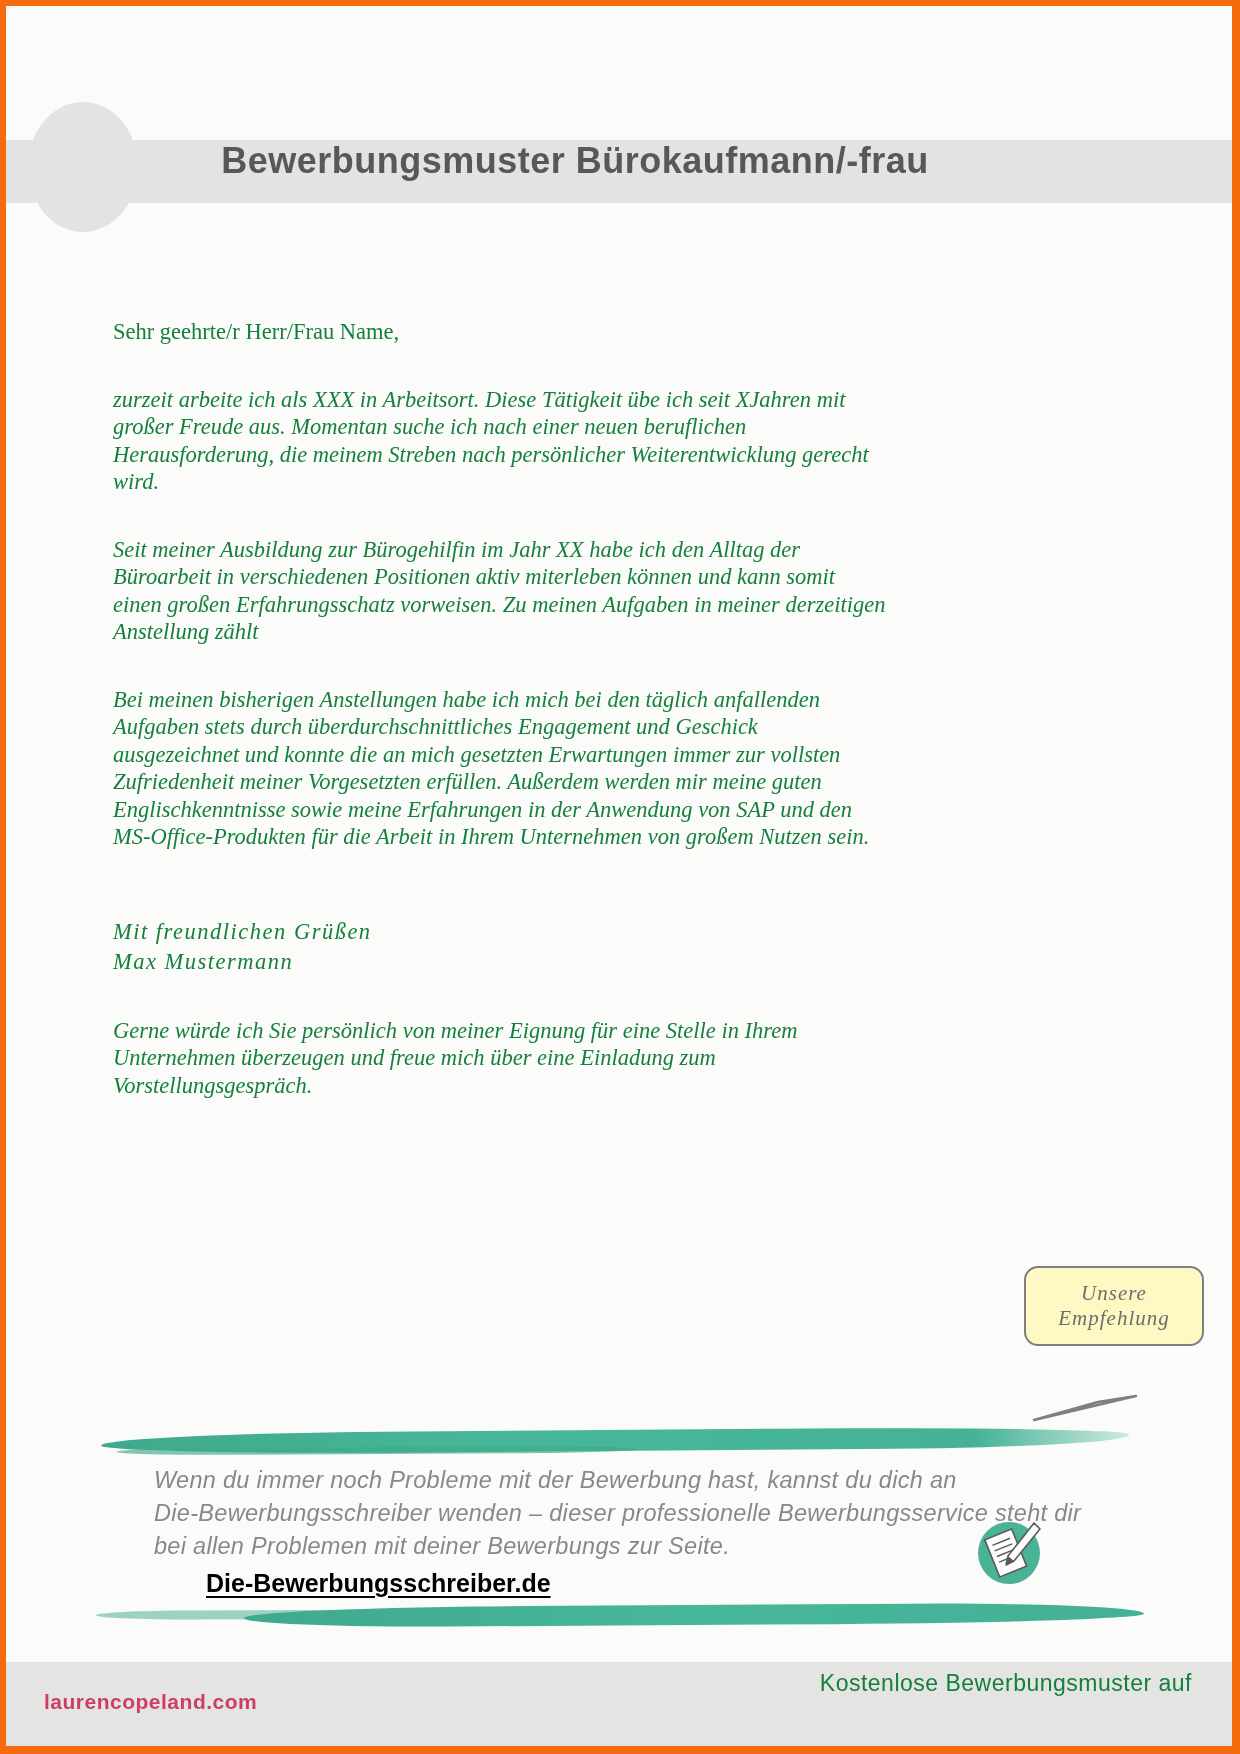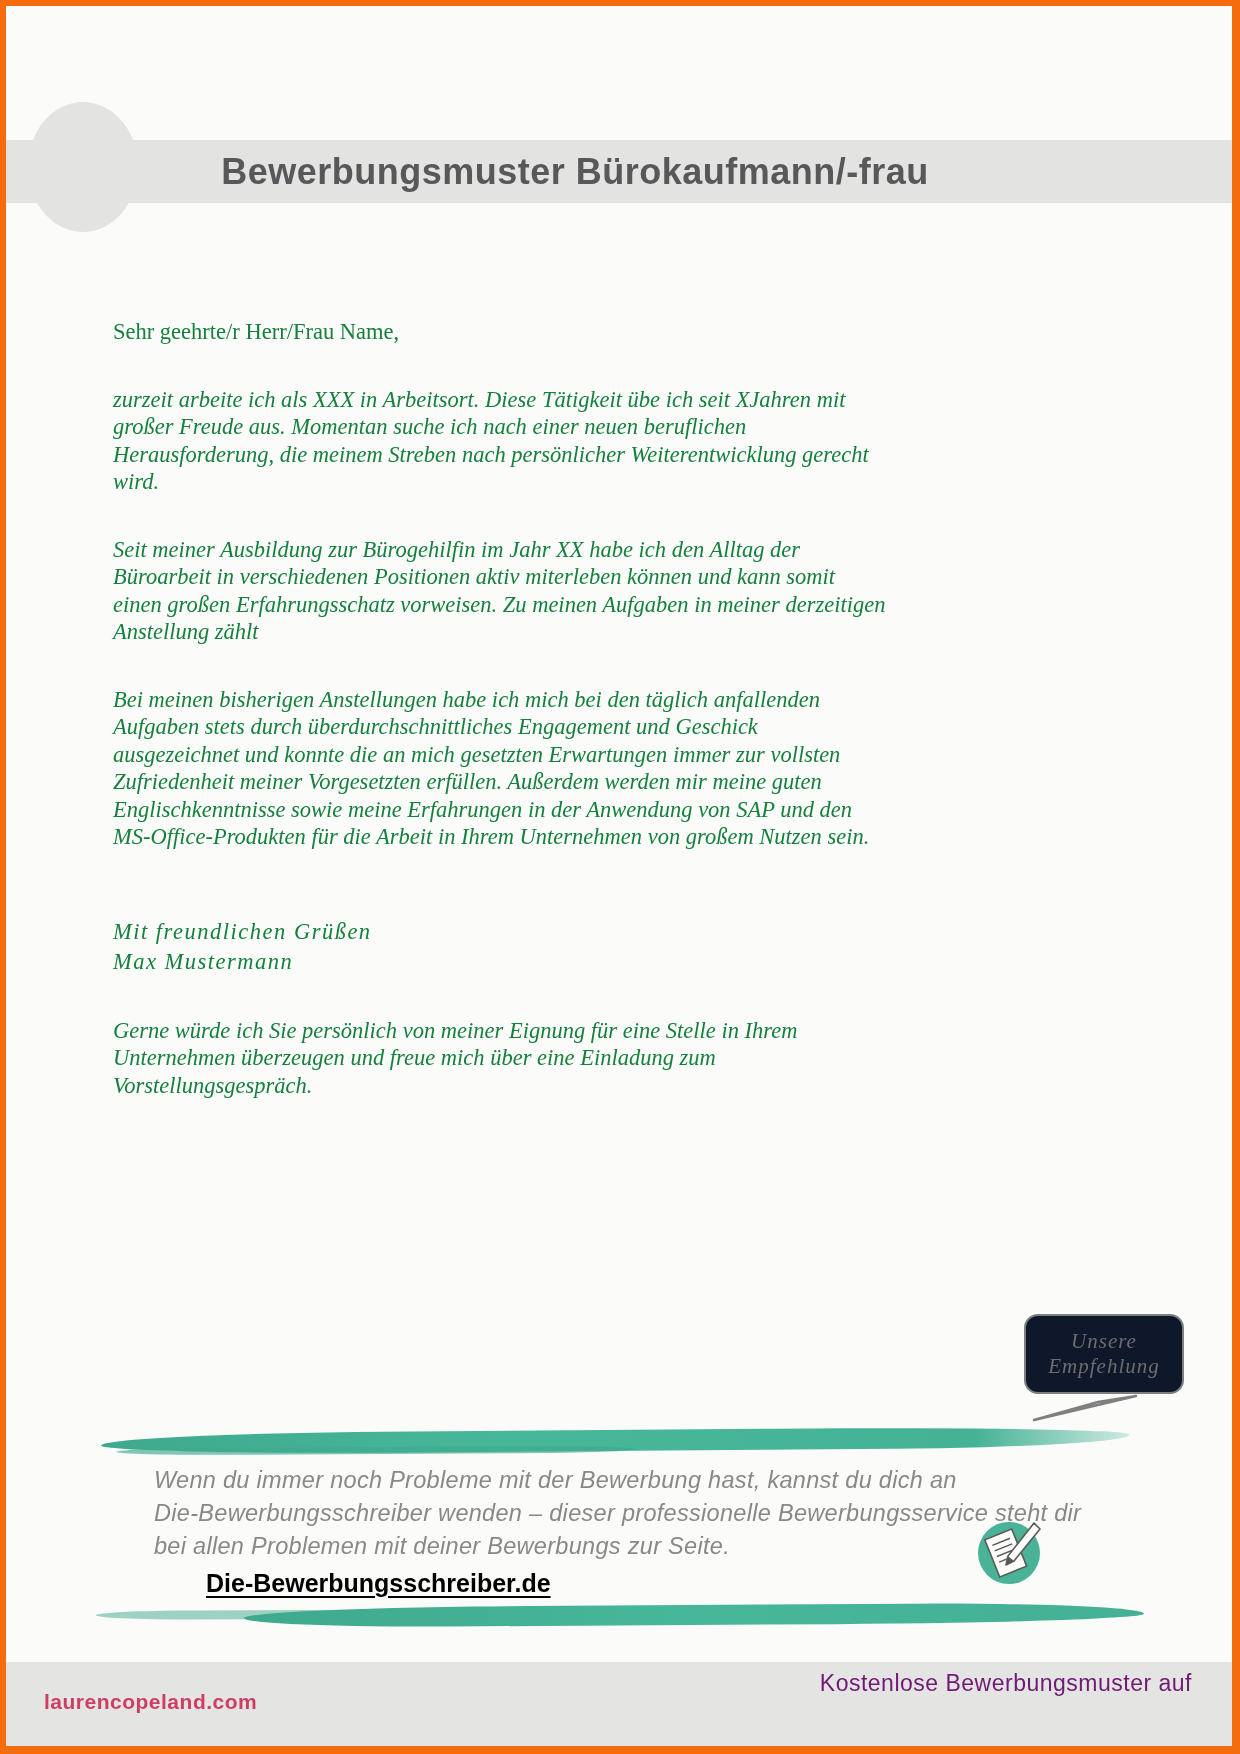--- a/index.html
+++ b/index.html
@@ -17,40 +17,40 @@
   }
   
   .header-circle{
     position:absolute;left:22px;top:96px;
     width:110px;height:130px;border-radius:50%;
     background:#e3e3e2;
   }
   .title-band{
     position:absolute;left:0;top:134px;right:0;height:63px;
     background:#e3e3e2;
-    display:flex;align-items:center;justify-content:center;
+    display:flex;justify-content:center;
     padding-right:88px;
   }
   .title-band h1{
     margin:0;font-size:36px;font-weight:bold;color:#58585a;
     font-family:"Liberation Sans",sans-serif;letter-spacing:0.5px;
   }
   
   .letter{
     position:absolute;left:107px;top:312px;width:960px;
     font-family:"Liberation Serif",serif;
     font-size:22.5px;line-height:27.5px;color:#15803d;
   }
   .lines{white-space:pre-line;font-style:italic;}
   .para{margin:0 0 40px 0;}
   .closing{margin-top:66px;letter-spacing:1.5px;line-height:30px;}
   
   .bubble{
-    position:absolute;left:1018px;top:1308px;width:160px;height:80px;
-    background:#0f172a;border:2.5px solid #7f7f7f;border-radius:14px;
+    position:absolute;left:1018px;top:1260px;width:180px;height:80px;
+    background:#fef9c3;border:2.5px solid #7f7f7f;border-radius:14px;
     display:flex;align-items:center;justify-content:center;text-align:center;
     font-family:"Liberation Serif",serif;font-size:21px;color:#6d6d6d;
     letter-spacing:1px;box-sizing:border-box;
   }
   .bubble-tail{position:absolute;left:1026px;top:1388px;width:110px;height:30px;}
   
   .stroke{
     position:absolute;background:linear-gradient(to right,#3fa98d,#47b79a 40%,#45b296 85%,rgba(69,178,150,0.25));
   }
   .stroke1{
@@ -82,21 +82,21 @@
     font-size:25px;font-weight:bold;color:#000000;
     text-decoration:underline;text-underline-offset:4px;cursor:pointer;
   }
   
   .footer{
     position:absolute;left:0;right:0;bottom:0;height:84px;
     background:#e4e4e3;
   }
   .footer-tagline{
     position:absolute;right:40px;top:8px;
-    font-size:23px;color:#701a75;letter-spacing:0.5px;
+    font-size:23px;color:#15803d;letter-spacing:0.5px;
   }
   .footer-brand{
     position:absolute;right:38px;top:33px;
     font-size:44px;font-weight:bold;color:#565656;letter-spacing:0.5px;
   }
   .watermark{
     position:absolute;left:38px;top:28px;
     font-size:21px;font-weight:bold;color:#ce3e62;letter-spacing:0.5px;text-align:center;
   }
 </style>

